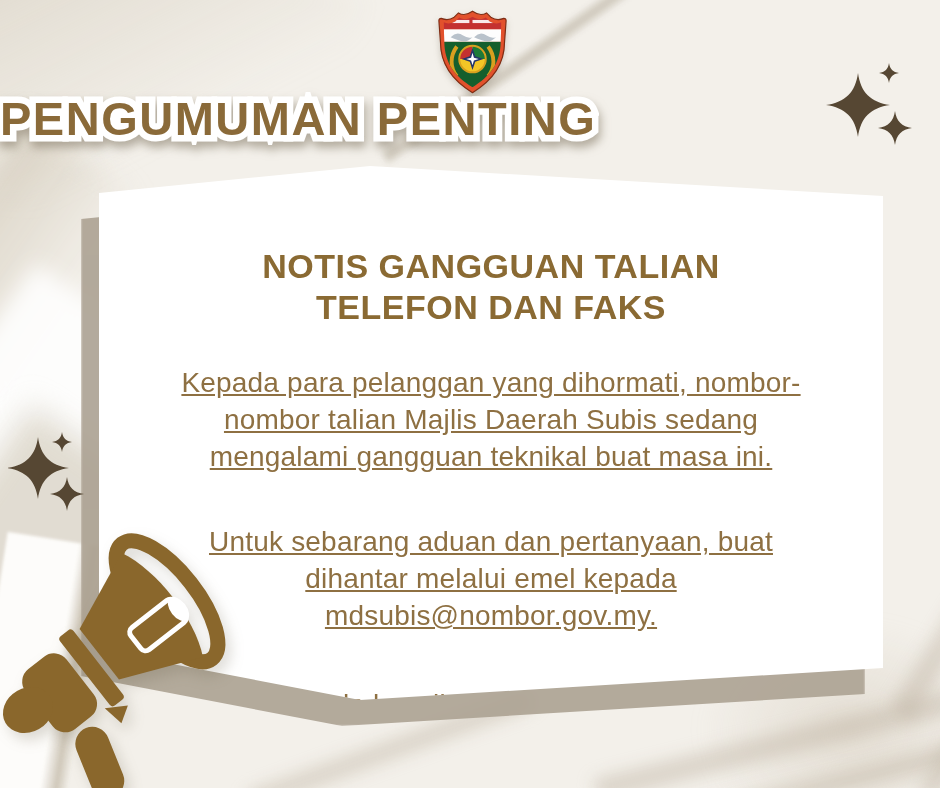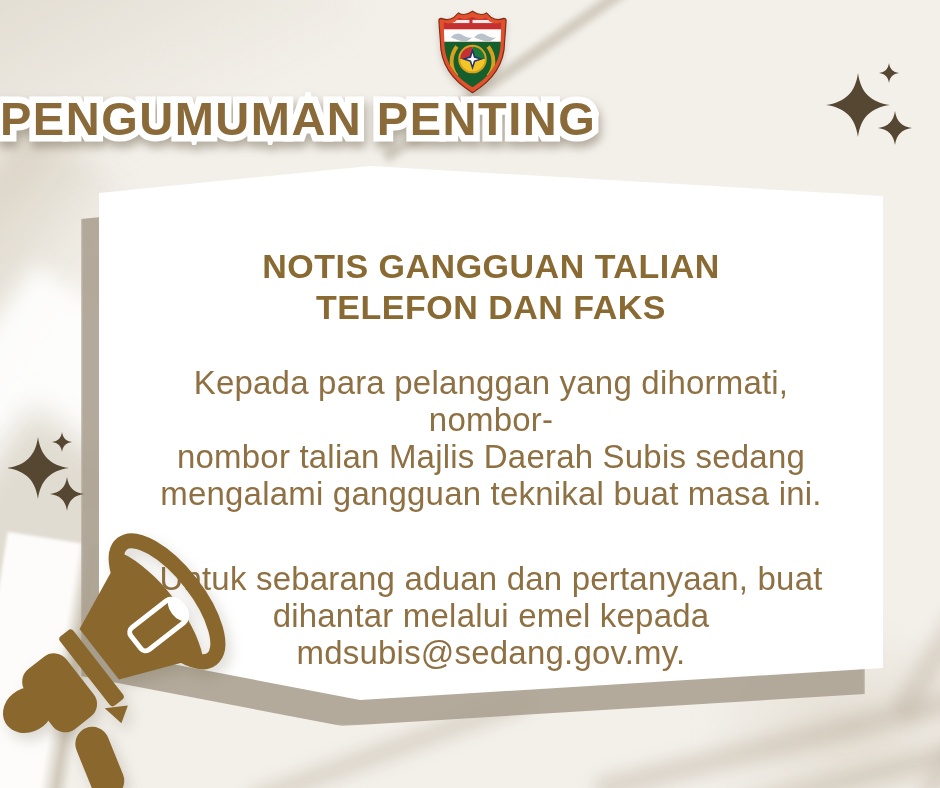--- a/index.html
+++ b/index.html
@@ -55,22 +55,22 @@
   .card-shadow{position:absolute;left:0;top:26px;width:784px;height:534px;
     background:var(--card-shadow,#aca293);opacity:.9;filter:blur(1px);
     clip-path:polygon(0px 27px,271px 0px,784px 30px,784px 502px,261px 534px,0px 484px);}
   .card{position:absolute;left:18px;top:0;width:784px;height:534px;
     background:var(--card-white,#ffffff);
     clip-path:polygon(0px 27px,271px 0px,784px 30px,784px 502px,261px 534px,0px 484px);}
   .card-content{position:absolute;inset:0;padding:62px 30px 0;text-align:center;
     white-space:pre-line;}
   .notice-heading{margin:0;font-size:34px;line-height:41px;font-weight:800;
     letter-spacing:.5px;color:var(--heading-brown,#8a6a33);}
-  .notice-para{margin:18px 0 0;font-size:33px;line-height:37px;font-weight:400;
-    letter-spacing:.2px;color:var(--body-brown,#8e7042);}
+  .notice-para{margin:18px 0 0;font-size:28px;line-height:37px;font-weight:400;
+    letter-spacing:.2px;color:var(--body-brown,#8e7042);text-decoration:underline;}
   .para2{margin-top:30px;}
   .para3{margin-top:34px;}
   .email-line{display:block;}
 
   
   .megaphone{position:absolute;left:-10px;top:520px;width:290px;height:280px;z-index:5;
     filter:drop-shadow(5px 7px 7px rgba(100,90,70,.22));}
   .sparkles{position:absolute;z-index:4;}
   .sparkles-left{left:8px;top:432px;width:110px;height:110px;}
   .sparkles-right{left:818px;top:52px;width:120px;height:110px;}
@@ -125,21 +125,21 @@
   <div class="card-wrap">
     <div class="card-shadow"></div>
     <div class="card">
       <div class="card-content">
         <h1 class="notice-heading">NOTIS GANGGUAN TALIAN
 TELEFON DAN FAKS</h1>
         <p class="notice-para">Kepada para pelanggan yang dihormati, nombor-
 nombor talian Majlis Daerah Subis sedang
 mengalami gangguan teknikal buat masa ini.</p>
         <p class="notice-para para2"><span>Untuk sebarang aduan dan pertanyaan, buat
-dihantar melalui emel kepada</span><span class="email-line">mdsubis@sedang.gov.my.</span></p>
+dihantar melalui emel kepada</span><span class="email-line">mdsubis@nombor.gov.my.</span></p>
         <p class="notice-para para3">Segala kesulitan amatlah dikesali.</p>
       </div>
     </div>
   </div>
 
   <svg class="megaphone" viewBox="0 0 290 280" aria-hidden="true">
     <g style="fill:var(--megaphone-brown,#8a672c)">
       <g transform="rotate(-38 150 110)">
         <ellipse cx="189" cy="104" rx="30" ry="73" fill="none" style="stroke:var(--megaphone-brown,#8a672c)" stroke-width="15"></ellipse>
         <path d="M183,38 L103,72 L103,136 L183,170 C192,152 196,128 196,104 C196,80 192,56 183,38 Z"></path>

